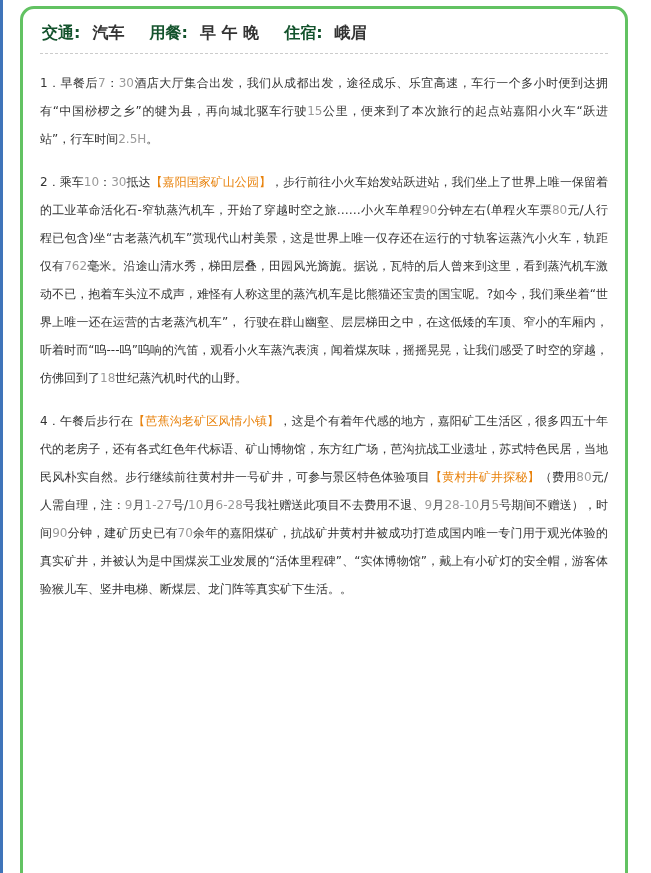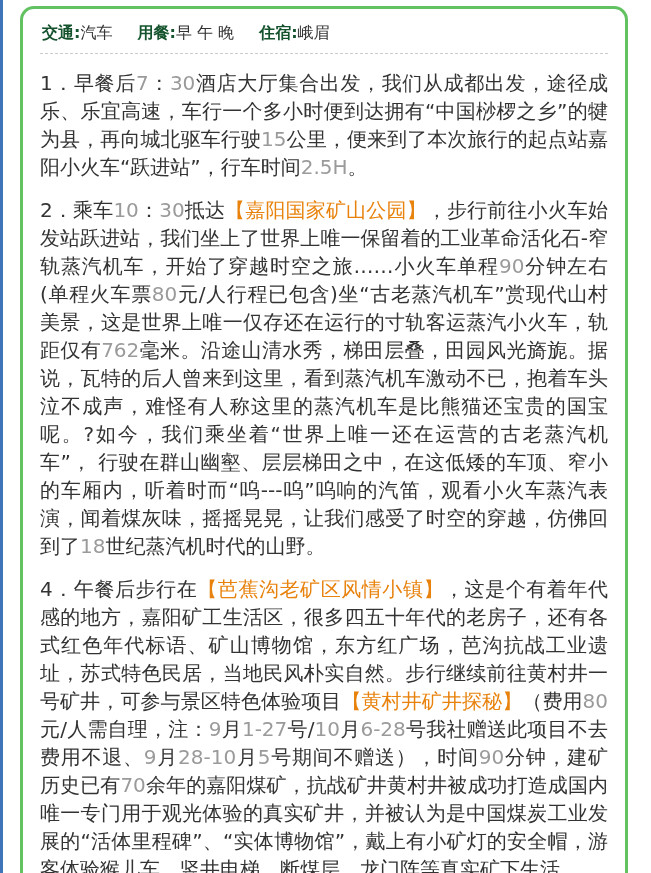--- a/index.html
+++ b/index.html
@@ -34,29 +34,29 @@
   }
   .card-header {
     font-size: 16px;
     line-height: 24px;
     color: #222222;
     padding: 2px 0 2px 2px;
     white-space: nowrap;
   }
   .hdr-group { margin-right: 20px; }
   .hdr-label { font-weight: bold; color: #14532d; }
-  .hdr-value { font-weight: normal; color: #333333; margin-left: 0; }
+  .hdr-value { font-weight: bold; color: #333333; margin-left: 12px; }
   .dashed-sep {
     border: none;
     border-top: 1px dashed var(--sep);
     margin: 6px 0 4px 0;
   }
   .content p {
     margin: 15px 0;
-    font-size: 20px;
+    font-size: 12px;
     line-height: 28px;
     color: var(--txt);
     text-align: justify;
     word-break: break-all;
   }
   .seg-num { color: var(--num); }
   .seg-hl { color: var(--hl); margin-top: 47px; }
 </style>
 </head>
 <body>

